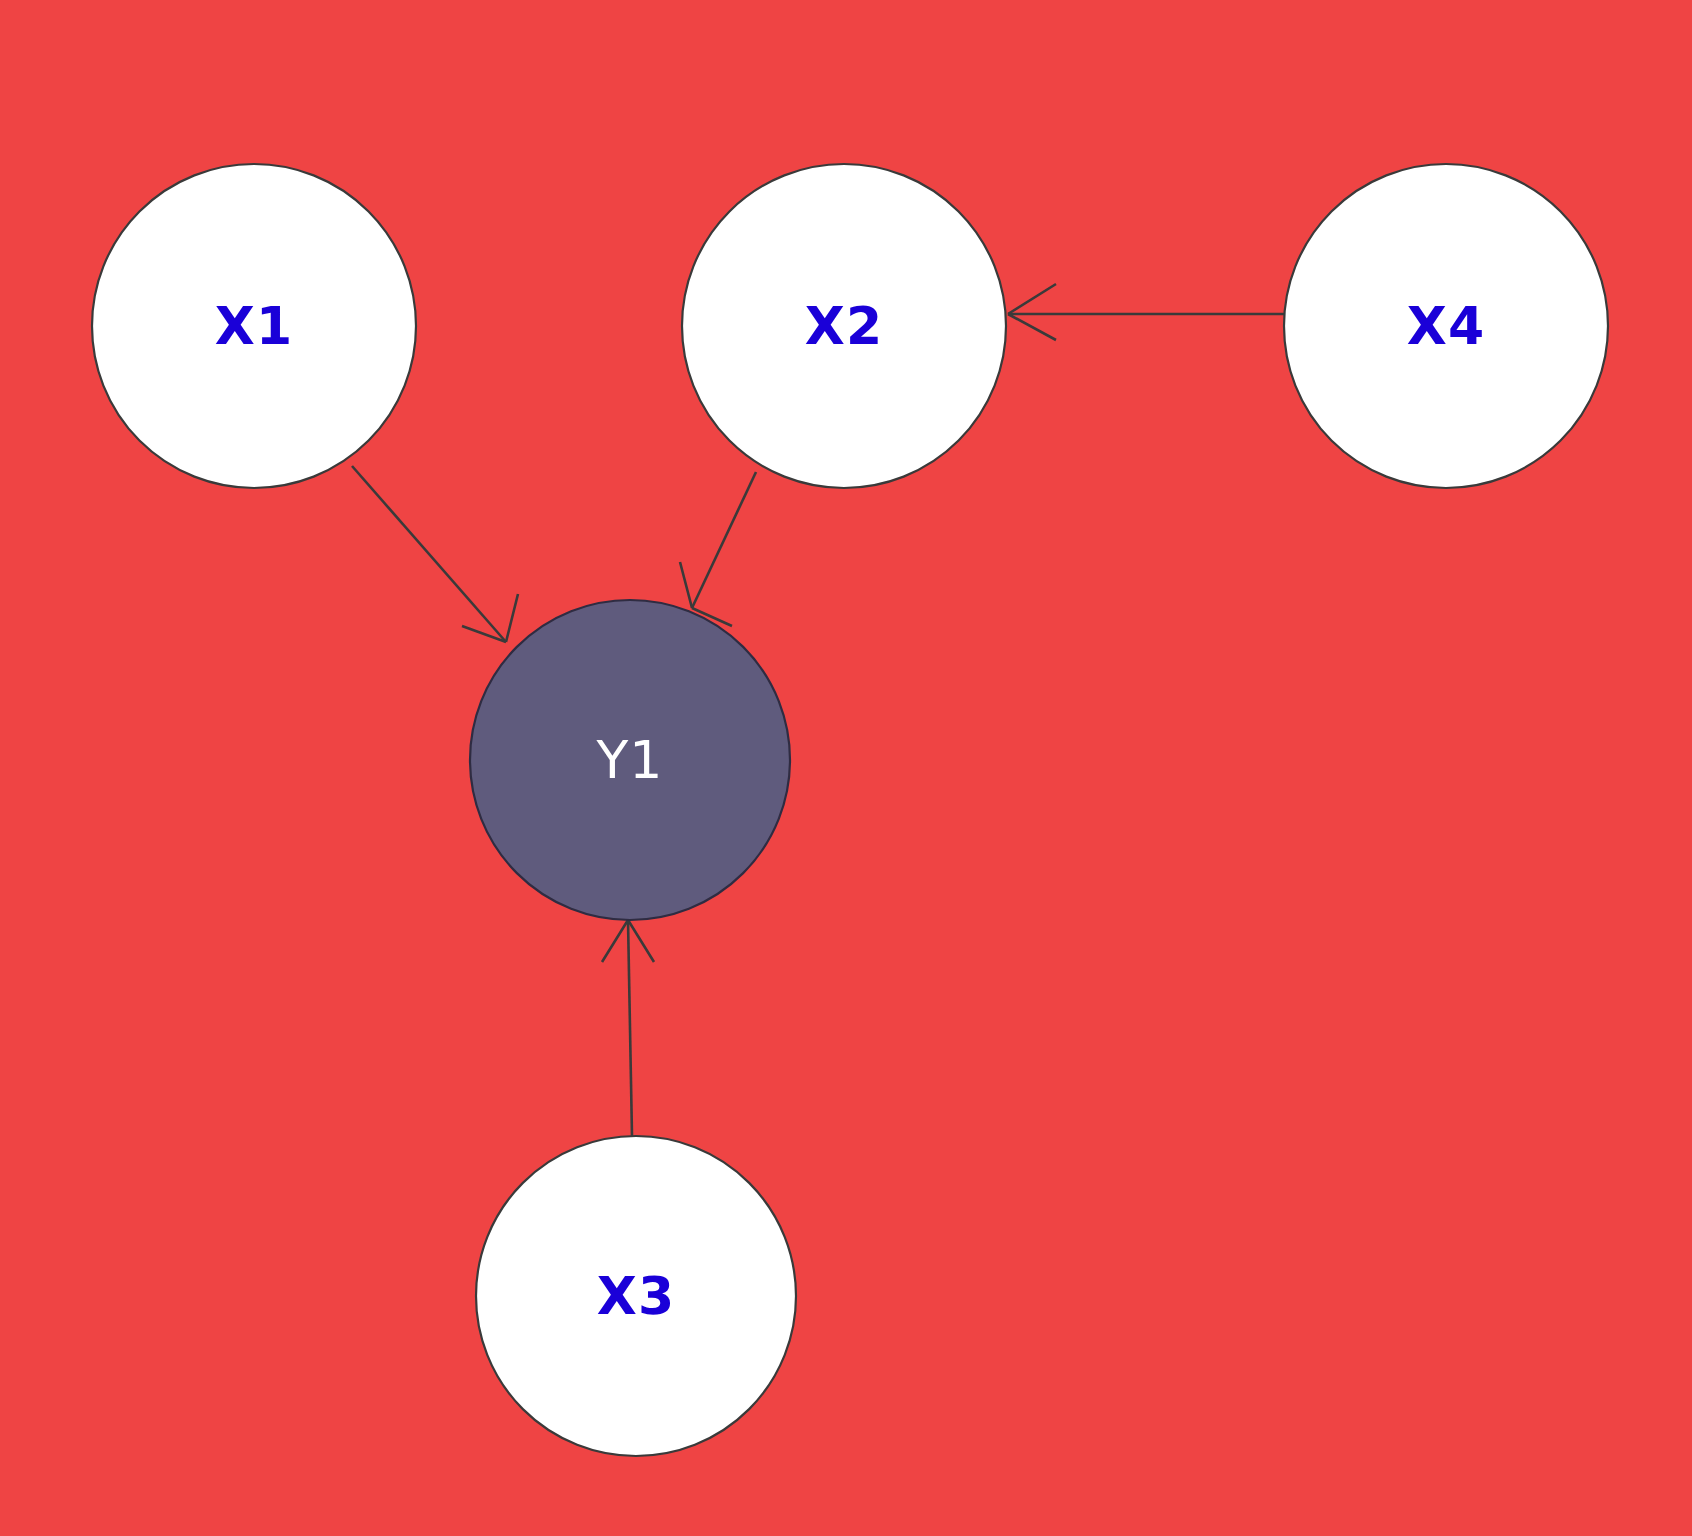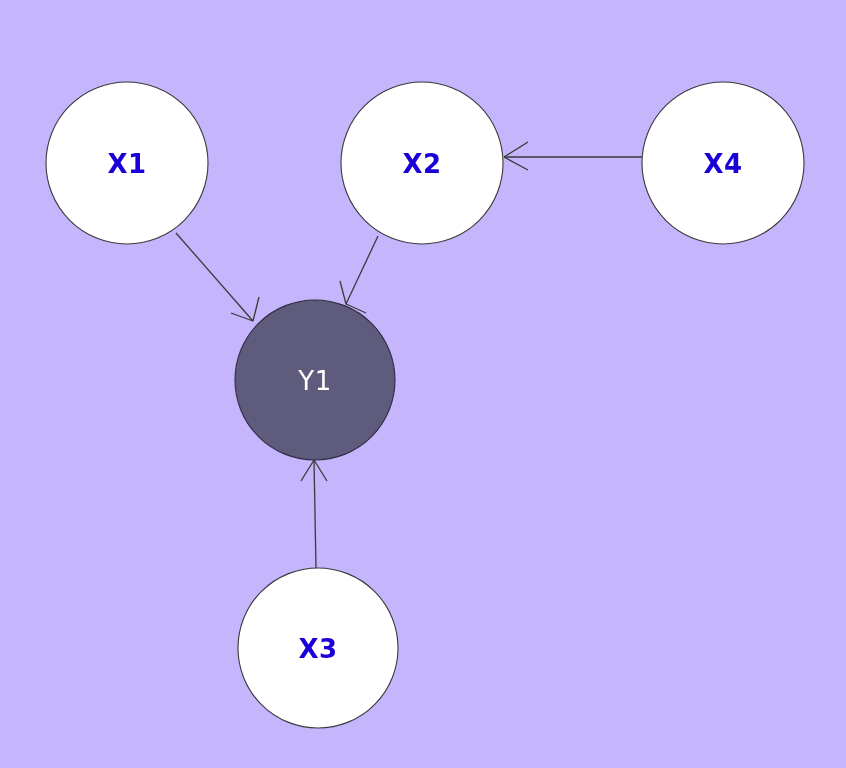--- a/index.html
+++ b/index.html
@@ -11,21 +11,21 @@
   body {
     width: 846px;
     height: 768px;
     font-family: "DejaVu Sans", "Liberation Sans", sans-serif;
     overflow: hidden;
   }
   #diagram-root {
     position: relative;
     width: 846px;
     height: 768px;
-    background: #c4b5fd;
+    background: #ef4444;
   }
   svg#graph-canvas {
     position: absolute;
     top: 0;
     left: 0;
     width: 846px;
     height: 768px;
     display: block;
   }
   .node-circle {

